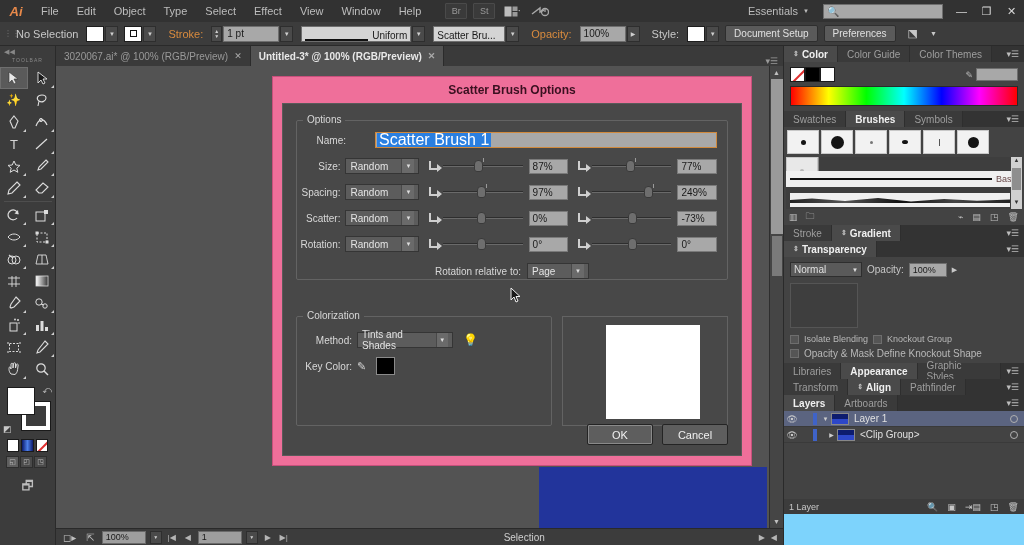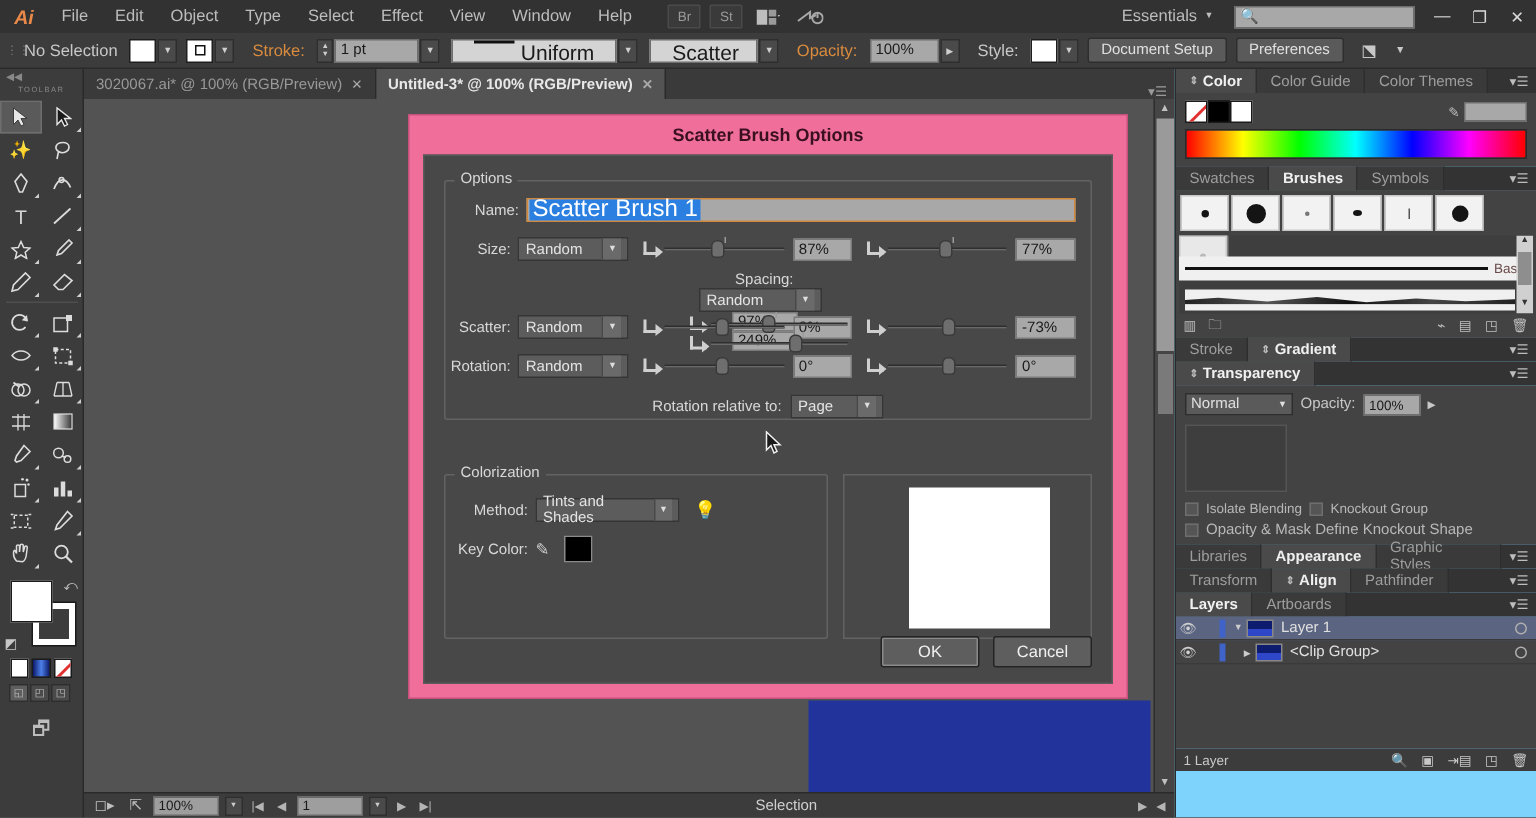--- a/index.html
+++ b/index.html
@@ -69,21 +69,21 @@
     width:11px; height:16px; background:#4a4a4a; border:1px solid #2e2e2e;
     display:flex; flex-direction:column; align-items:center; justify-content:center;
     color:#cfcfcf; font-size:5px; line-height:5px; margin-right:1px;
   }
   .txtfield {
     height:16px; background:#a8a8a8; border:1px solid #6e6e6e; color:#1a1a1a;
     font-size:10px; padding:0 3px; line-height:14px; display:flex; align-items:center;
   }
   .combo {
     height:16px; background:#d4d4d4; border:1px solid #6e6e6e; color:#1a1a1a;
-    font-size:14px; display:flex; align-items:flex-start; padding:0 14px;
+    font-size:10px; display:flex; align-items:flex-end; padding:0 3px;
   }
   .strokeline { flex:1; height:2px; background:#111; margin-right:4px; }
   .pushbtn {
     height:17px; background:#5a5a5a; border:1px solid #2e2e2e; border-radius:2px;
     color:#e0e0e0; font-size:10px; padding:0 8px; line-height:15px; margin-left:6px;
   }
 
   
   .tabbar {
     position:absolute; left:56px; top:46px; width:727px; height:20px;
@@ -873,21 +873,21 @@
     </div>
   </div>
 
   <div class="dialog">
     <div class="dlg-title">Scatter Brush Options</div>
     <div class="dlg-inner">
 
       <div class="grp" style="left:13px; top:16px; right:13px; height:160px;">
         <div class="grp-label">Options</div>
 
-        <div class="frow" style="margin:8px 10px 0 0;">
+        <div class="frow" style="margin:8px 10px 0 0;gap:24px;">
           <div class="flabel">Name:</div>
           <div class="namefield">
             <span class="sel">Scatter Brush 1</span>
           </div>
         </div>
 
         <div class="frow" style="margin:4px 10px 0 0;">
           <div class="flabel">Size:</div>
           <div class="dcombo">
             <span>Random</span>
@@ -902,21 +902,21 @@
           <div class="dfield">87%</div>
           <div class="slider">
             <span class="lbracket"></span>
             <span class="track"></span>
             <span class="tick" style="left:57px"></span>
             <span class="thumb" style="left:48px"></span>
           </div>
           <div class="dfield">77%</div>
         </div>
 
-        <div class="frow" style="margin:4px 10px 0 0;flex-direction:column;">
+        <div class="frow" style="margin:4px 10px 0 0;">
           <div class="flabel">Spacing:</div>
           <div class="dcombo">
             <span>Random</span>
             <span class="cb-arrow">▼</span>
           </div>
           <div class="slider">
             <span class="lbracket"></span>
             <span class="track"></span>
             <span class="tick" style="left:57px"></span>
             <span class="thumb" style="left:48px"></span>

